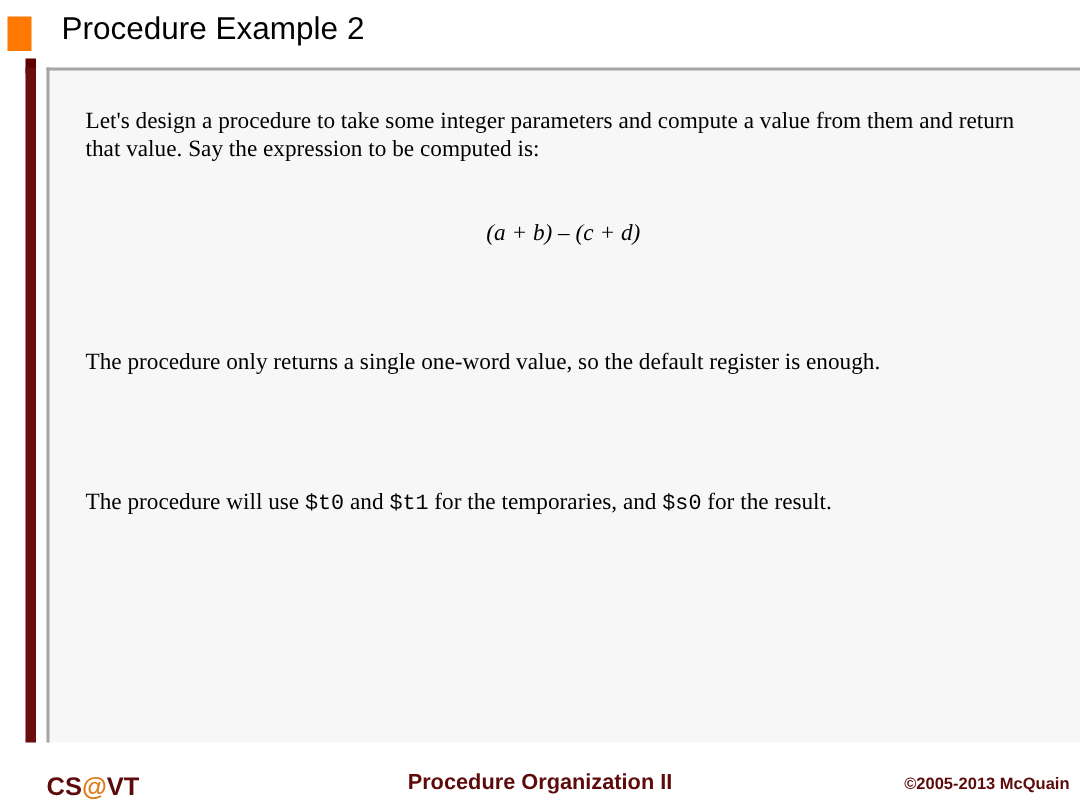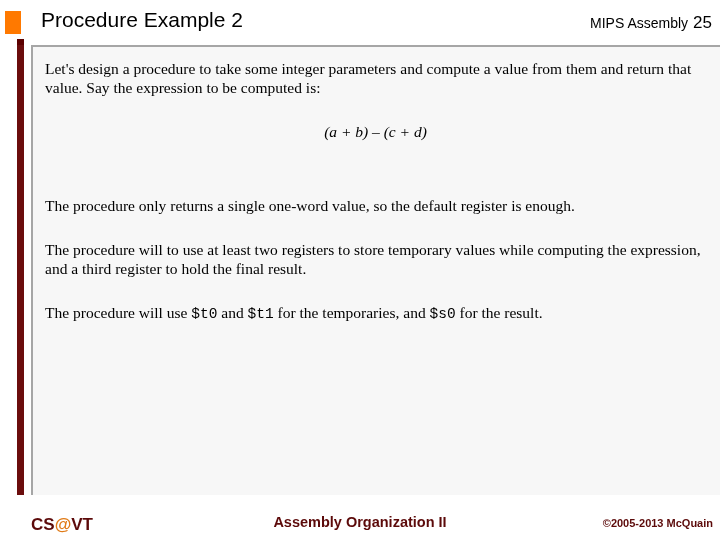--- a/index.html
+++ b/index.html
@@ -95,21 +95,21 @@
     box-sizing: border-box;
   }
   #content-body {
     padding: 12px 14px 0 12px;
     font-family: "Liberation Serif", serif;
     font-size: 15.5px;
     color: #000000;
     line-height: 19px;
   }
   .para {
-    margin: 0;
+    margin: 12px;
     padding: 0;
   }
   .gap-md { height: 25px; }
   .gap-lg { height: 30px; }
 
   #formula-line {
     text-align: center;
     font-family: "Liberation Serif", serif;
     font-size: 15.5px;
     color: #000000;
@@ -164,55 +164,51 @@
     white-space: nowrap;
     padding-left: 32px;
   }
 </style>
 </head>
 <body>
 
 <div id="slide-header">
   <div id="header-orange-square"></div>
   <div id="slide-title">Procedure Example 2</div>
-  <div id="header-right">
-    <span id="header-subject">MIPS Assembly</span><span id="slide-number">25</span>
+</div>
+
+<div id="accent-square"></div>
+<div id="accent-bar"></div>
+
+<div id="content-panel">
+  <div id="content-body">
+
+    <p class="para">Let's design a procedure to take some integer parameters and compute a  value from them and return that value.  Say the expression to be computed is:</p>
+
+    <div class="gap-md"></div>
+
+    <div id="formula-line">(a + b) – (c + d)</div>
+
+    <div class="gap-lg"></div>
+
+
+    <div class="gap-md"></div>
+
+    <p class="para">The procedure only returns a single one-word value, so the default register is enough.</p>
+
+    <div class="gap-md"></div>
+
+
+    <div class="gap-md"></div>
+
+    <p class="para"><span>The procedure will use </span><span class="reg">$t0</span><span> and </span><span class="reg">$t1</span><span> for the temporaries, and </span><span class="reg">$s0</span><span> for the result.</span></p>
+
+    <div class="gap-md"></div>
+
+
   </div>
 </div>
 
-<div id="accent-square"></div>
-<div id="accent-bar"></div>
-
-<div id="content-panel">
-  <div id="content-body">
-
-    <p class="para">Let's design a procedure to take some integer parameters and compute a  value from them and return that value.  Say the expression to be computed is:</p>
-
-    <div class="gap-md"></div>
-
-    <div id="formula-line">(a + b) – (c + d)</div>
-
-    <div class="gap-lg"></div>
-
-
-    <div class="gap-md"></div>
-
-    <p class="para">The procedure only returns a single one-word value, so the default register is enough.</p>
-
-    <div class="gap-md"></div>
-
-    <p class="para">The procedure will to use at least two registers to store temporary values while computing the expression, and a third register to hold the final result.</p>
-
-    <div class="gap-md"></div>
-
-    <p class="para"><span>The procedure will use </span><span class="reg">$t0</span><span> and </span><span class="reg">$t1</span><span> for the temporaries, and </span><span class="reg">$s0</span><span> for the result.</span></p>
-
-    <div class="gap-md"></div>
-
-
-  </div>
-</div>
-
 <div id="slide-footer">
   <div id="footer-logo"><span>CS</span><span class="at">@</span><span>VT</span></div>
-  <div id="footer-center">Assembly Organization II</div>
+  <div id="footer-center">Procedure Organization II</div>
   <div id="footer-copyright">©2005-2013 McQuain</div>
 </div>
 
 </body></html>

